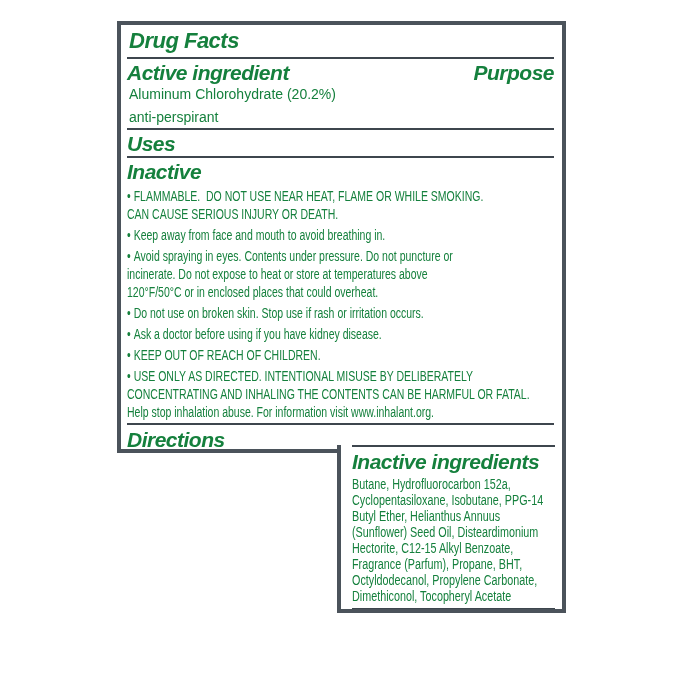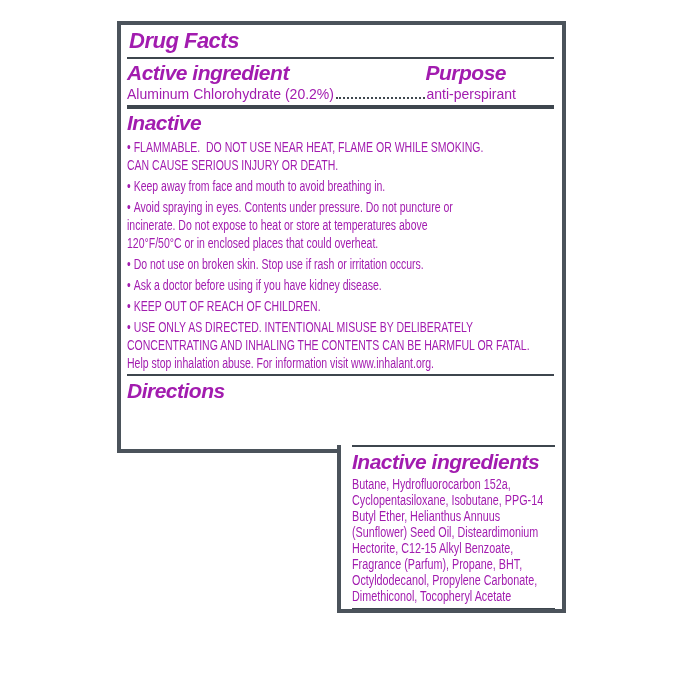--- a/index.html
+++ b/index.html
@@ -1,18 +1,18 @@
 <!DOCTYPE html>
 <html><head>
 <meta charset="utf-8">
 <style>
   html,body{margin:0;padding:0;background:#ffffff;}
   .canvas{
     position:relative;width:679px;height:679px;background:#ffffff;overflow:hidden;
-    font-family:"Liberation Sans","DejaVu Sans",sans-serif;color:#a21caf;
+    font-family:"Liberation Sans","DejaVu Sans",sans-serif;color:#15803d;
   }
   
   .panel-main{
     position:absolute;left:117px;top:21px;width:449px;height:432px;
     border:4px solid #4b535b;border-bottom:none;box-sizing:border-box;
     padding:0 8px 0 6px;overflow:hidden;background:#ffffff;
   }
   .step-bar{
     position:absolute;left:117px;top:449px;width:228px;height:4px;background:#4b535b;
   }
@@ -23,35 +23,35 @@
   }
   
   .rule{border:none;border-top:2px solid #3e464e;margin:0;height:0;}
   
   .hd{
     font-style:italic;font-weight:bold;letter-spacing:-0.5px;
     font-size:21px;line-height:24px;display:inline-block;
   }
   .title{font-size:22px;line-height:24px;margin:4px 0 4px 2px;display:block;}
   .sec-row{display:flex;justify-content:space-between;align-items:baseline;margin:2px 0 0 0;gap:16px;}
-  .purpose{margin-right:48px;}
+  .purpose{}
   
   .bp{font-size:14px;line-height:17px;}               
   .cond{                                               
     font-size:14px;line-height:18px;white-space:pre-line;
     width:570px;transform:scaleX(0.75);transform-origin:0 0;
   }
   .cond-n{                                             
     font-size:14px;line-height:16px;white-space:pre-line;
     width:262px;transform:scaleX(0.77);transform-origin:0 0;
   }
   .w{margin:3px 0 1px 0;}
   .blt{margin-right:4px;}
   
-  .leader-row{display:flex;align-items:baseline;margin:1px 0 2px 0;padding-right:38px;}
+  .leader-row{display:flex;align-items:baseline;margin:1px 0 2px 0;padding-right:38px;flex-direction:column;}
   .dots{flex:1;border-bottom:2px dotted #3e464e;margin:0 2px 4px 2px;height:0;}
   .uses-line{margin:1px 0 4px 0;}
   .dir-row{display:flex;align-items:baseline;margin:3px 0 0 0;flex-direction:column;}
   .dir-txt{margin-left:12px;}
   .phone-row{margin:2px 0 12px 0;}
   .phone{font-weight:bold;margin-left:8px;letter-spacing:0.2px;}
   .mt2{margin-top:2px;}
   .ing{margin:2px 0 4px 0;}
   .qh{margin-top:3px;}
   .ih{margin-top:3px;margin-bottom:0;}
@@ -70,20 +70,23 @@
       <span class="hd">Active ingredient</span>
       <span class="hd purpose">Purpose</span>
     </div>
     <div class="leader-row bp">
       <span>Aluminum Chlorohydrate (20.2%)</span>
       <span class="dots"></span>
       <span>anti-perspirant</span>
     </div>
     <hr class="rule">
 
+    <div class="sec-row">
+      <span class="hd">Uses</span>
+    </div>
     <hr class="rule">
 
     <div class="sec-row">
       <span class="hd">Inactive</span>
     </div>
     <p class="cond w"><span class="blt">•</span><span>FLAMMABLE.&nbsp; DO NOT USE NEAR HEAT, FLAME OR WHILE SMOKING.
 CAN CAUSE SERIOUS INJURY OR DEATH.</span></p>
     <p class="cond w"><span class="blt">•</span><span>Keep away from face and mouth to avoid breathing in.</span></p>
     <p class="cond w"><span class="blt">•</span><span>Avoid spraying in eyes. Contents under pressure. Do not puncture or
 incinerate. Do not expose to heat or store at temperatures above

